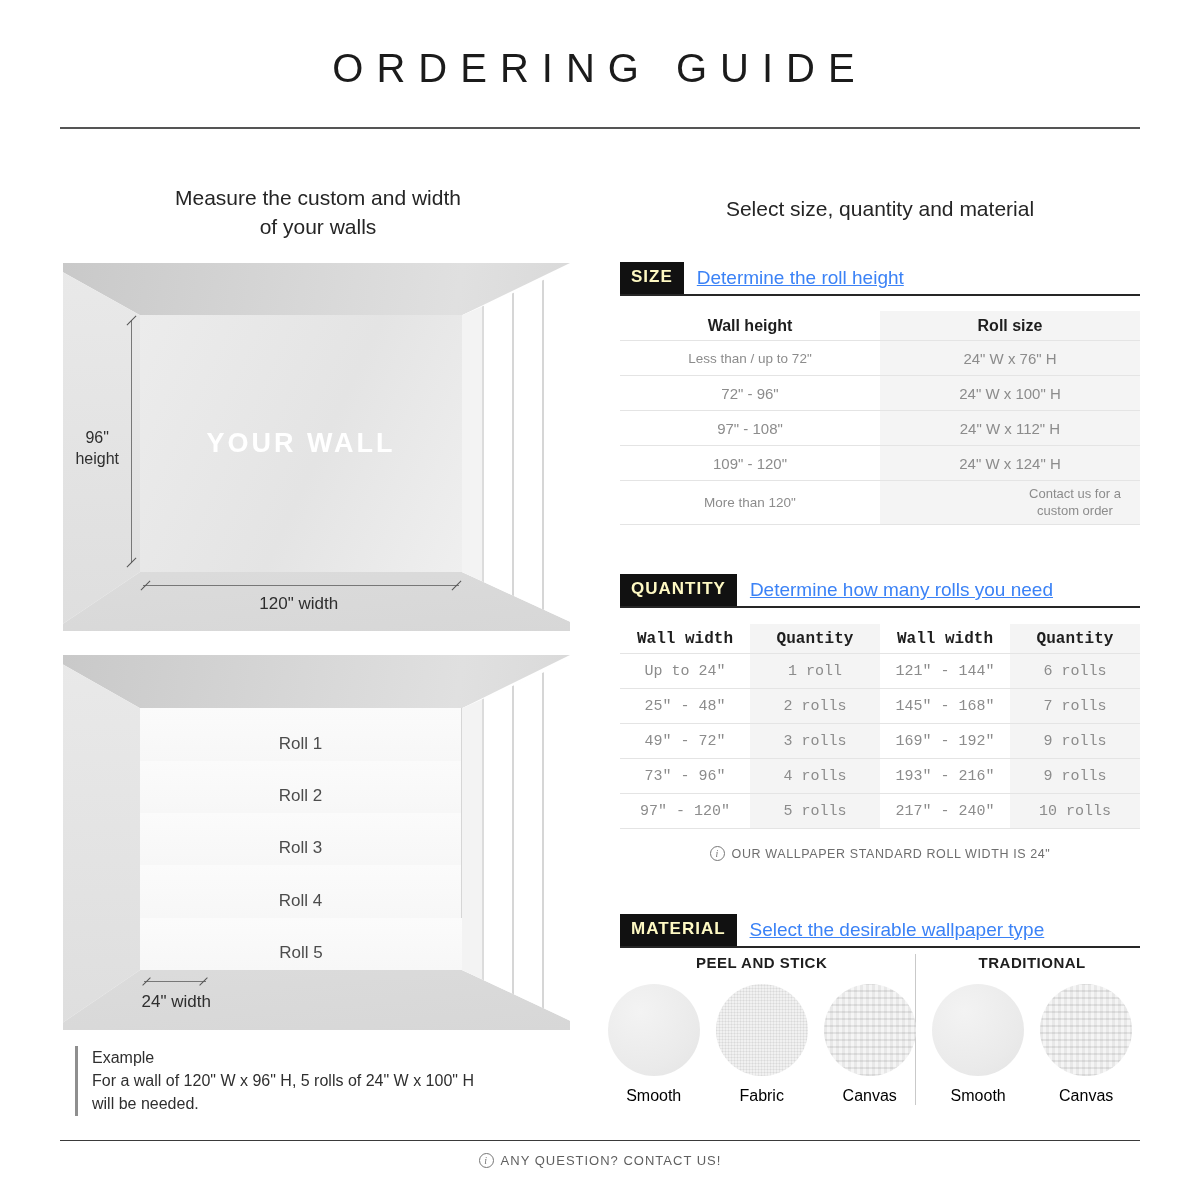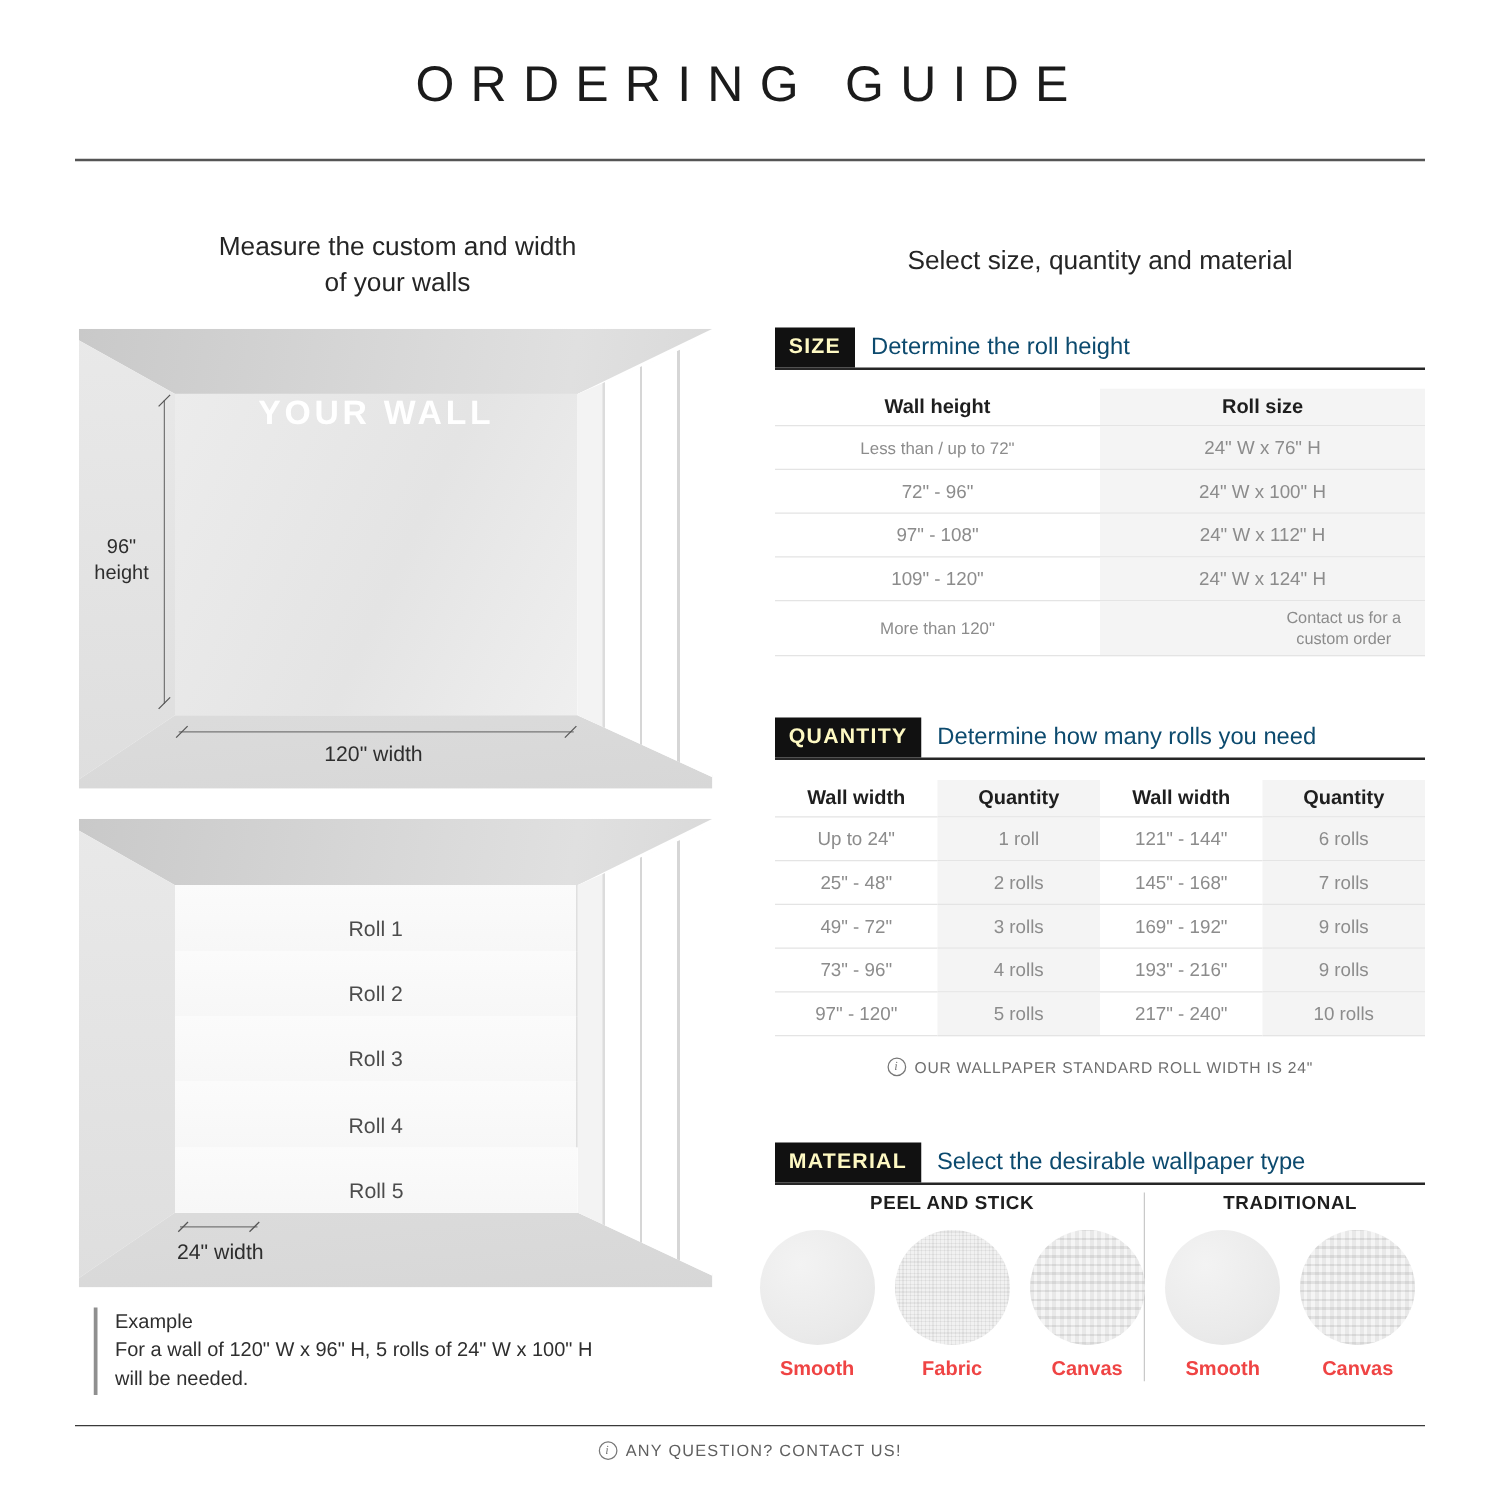--- a/index.html
+++ b/index.html
@@ -21,21 +21,21 @@
   #room1 { top:263px; height:368px; }
   #room2 { top:655px; height:375px; }
   .ceiling { position:absolute; inset:0; clip-path:polygon(0 0, 100% 0, 78.7% 14.2%, 15.2% 14.2%, 0 2.5%);
              background:linear-gradient(100deg,#c9c9c9,#e0e0e0 70%,#d6d6d6); }
   .wall-left { position:absolute; inset:0; clip-path:polygon(0 2.5%, 15.2% 14.2%, 15.2% 84%, 0 98%);
              background:linear-gradient(180deg,#e9e9e9,#dedede); }
   .floor { position:absolute; inset:0; clip-path:polygon(0 98%, 15.2% 84%, 78.7% 84%, 100% 97%, 100% 100%, 0 100%);
              background:linear-gradient(175deg,#e9e9e9,#d7d7d7); }
   .wall-back { position:absolute; left:15.2%; top:14.2%; width:63.5%; height:69.8%;
              background:linear-gradient(115deg,#ececec,#e4e4e4 55%,#efefef);
-             display:flex; align-items:flex-start; justify-content:center; }
+             display:flex; align-items:center; justify-content:center; }
   .wall-text { color:#ffffff; font-weight:700; font-size:27px; letter-spacing:3px; }
   .window-zone { position:absolute; inset:0; clip-path:polygon(78.7% 14.2%, 100% 1.5%, 100% 97.5%, 78.7% 84%); background:#fdfdfd; }
   .pillar { position:absolute; left:78.7%; top:0; width:4.3%; height:100%; background:#f3f3f3; border-right:2px solid #dcdcdc; }
   .mullions { position:absolute; left:83%; right:0; top:0; height:100%;
              background:repeating-linear-gradient(90deg,#ffffff 0 28px,#d6d6d6 28px 30px); }
 
   .vdim { position:absolute; left:13.4%; top:15.5%; height:66%; width:1px; background:#777; }
   .vdim::before,.vdim::after { content:""; position:absolute; width:13px; height:1px; background:#555; left:-6px; transform:rotate(-45deg); }
   .vdim::before { top:0; } .vdim::after { bottom:0; }
   .vdim-label { position:absolute; left:0.5%; top:44.5%; width:12.5%; text-align:center; font-size:16px; line-height:1.35; color:#2e2e2e; }
@@ -59,24 +59,24 @@
   .example { position:absolute; left:75px; top:1046px; border-left:3px solid #8f8f8f; padding-left:14px;
              font-size:16px; color:#2f2f2f; line-height:1.45; }
 
   
   .section { position:absolute; left:620px; width:520px; }
   #size-section { top:262px; }
   #quantity-section { top:574px; }
   #material-section { top:914px; }
   .sec-header { display:flex; align-items:stretch; border-bottom:2px solid #262626; }
   .badge { background:#111; color:#fef9c3; padding:5px 11px; font-size:17px; font-weight:700; letter-spacing:1px; }
-  .sec-title { font-size:19px; color:#0c4a6e; padding:5px 0 5px 13px; }
+  .sec-title { font-size:19px; color:#3b82f6; padding:5px 0 5px 13px;text-decoration:underline; }
 
   .grid2 { display:grid; grid-template-columns:1fr 1fr; margin-top:15px; }
-  .grid4 { display:grid; grid-template-columns:1fr 1fr 1fr 1fr; margin-top:16px; }
+  .grid4 { display:grid; grid-template-columns:1fr 1fr 1fr 1fr; margin-top:16px;font-family:Liberation Mono, monospace; }
   .cell { display:flex; align-items:center; justify-content:center; text-align:center;
           font-size:15px; color:#8c8c8c; min-height:35px; border-bottom:1px solid #e4e4e4; }
   .cell.head { font-size:16px; font-weight:700; color:#1e1e1e; min-height:30px; border-bottom:1px solid #e4e4e4; }
   .cell.stripe { background:#f4f4f4; }
   .cell.sm { font-size:13.5px; }
   .cell.two-line { font-size:13px; line-height:1.25; min-height:44px;justify-content:flex-end; }
   .cell.two-line span { max-width:130px; }
 
   .note { position:absolute; left:620px; top:846px; width:520px; display:flex; align-items:center; justify-content:center;
           gap:7px; font-size:12.5px; letter-spacing:0.6px; color:#6e6e6e; }
@@ -91,21 +91,21 @@
   .swatch-row { display:flex; gap:16px; margin-top:13px; }
   .swatch-item { display:flex; flex-direction:column; align-items:center; }
   .swatch { width:92px; height:92px; border-radius:50%; }
   .tex-smooth { background:radial-gradient(circle at 35% 30%, #f3f3f3, #eaeaea 65%, #e3e3e3); }
   .tex-fabric { background-color:#f1f1f1;
       background-image:repeating-linear-gradient(0deg, rgba(0,0,0,0.05) 0 1px, transparent 1px 3px),
                        repeating-linear-gradient(90deg, rgba(0,0,0,0.05) 0 1px, transparent 1px 3px); }
   .tex-canvas { background-color:#f5f5f5;
       background-image:repeating-linear-gradient(0deg, rgba(0,0,0,0.08) 0 2px, transparent 2px 7px),
                        repeating-linear-gradient(90deg, rgba(0,0,0,0.055) 0 3px, transparent 3px 6px); }
-  .swatch-label { margin-top:11px; font-size:16px; font-weight:700; color:#ef4444; }
+  .swatch-label { margin-top:11px; font-size:16px; font-weight:400; color:#000000; }
 
   
   .footer-rule { position:absolute; top:1140px; left:60px; width:1080px; border-top:1px solid #3a3a3a; }
   .footer { position:absolute; top:1153px; left:0; width:100%; display:flex; align-items:center; justify-content:center;
             gap:7px; font-size:13px; letter-spacing:1px; color:#5f5f5f; }
 </style>
 </head>
 <body>
 
 <div id="page">

